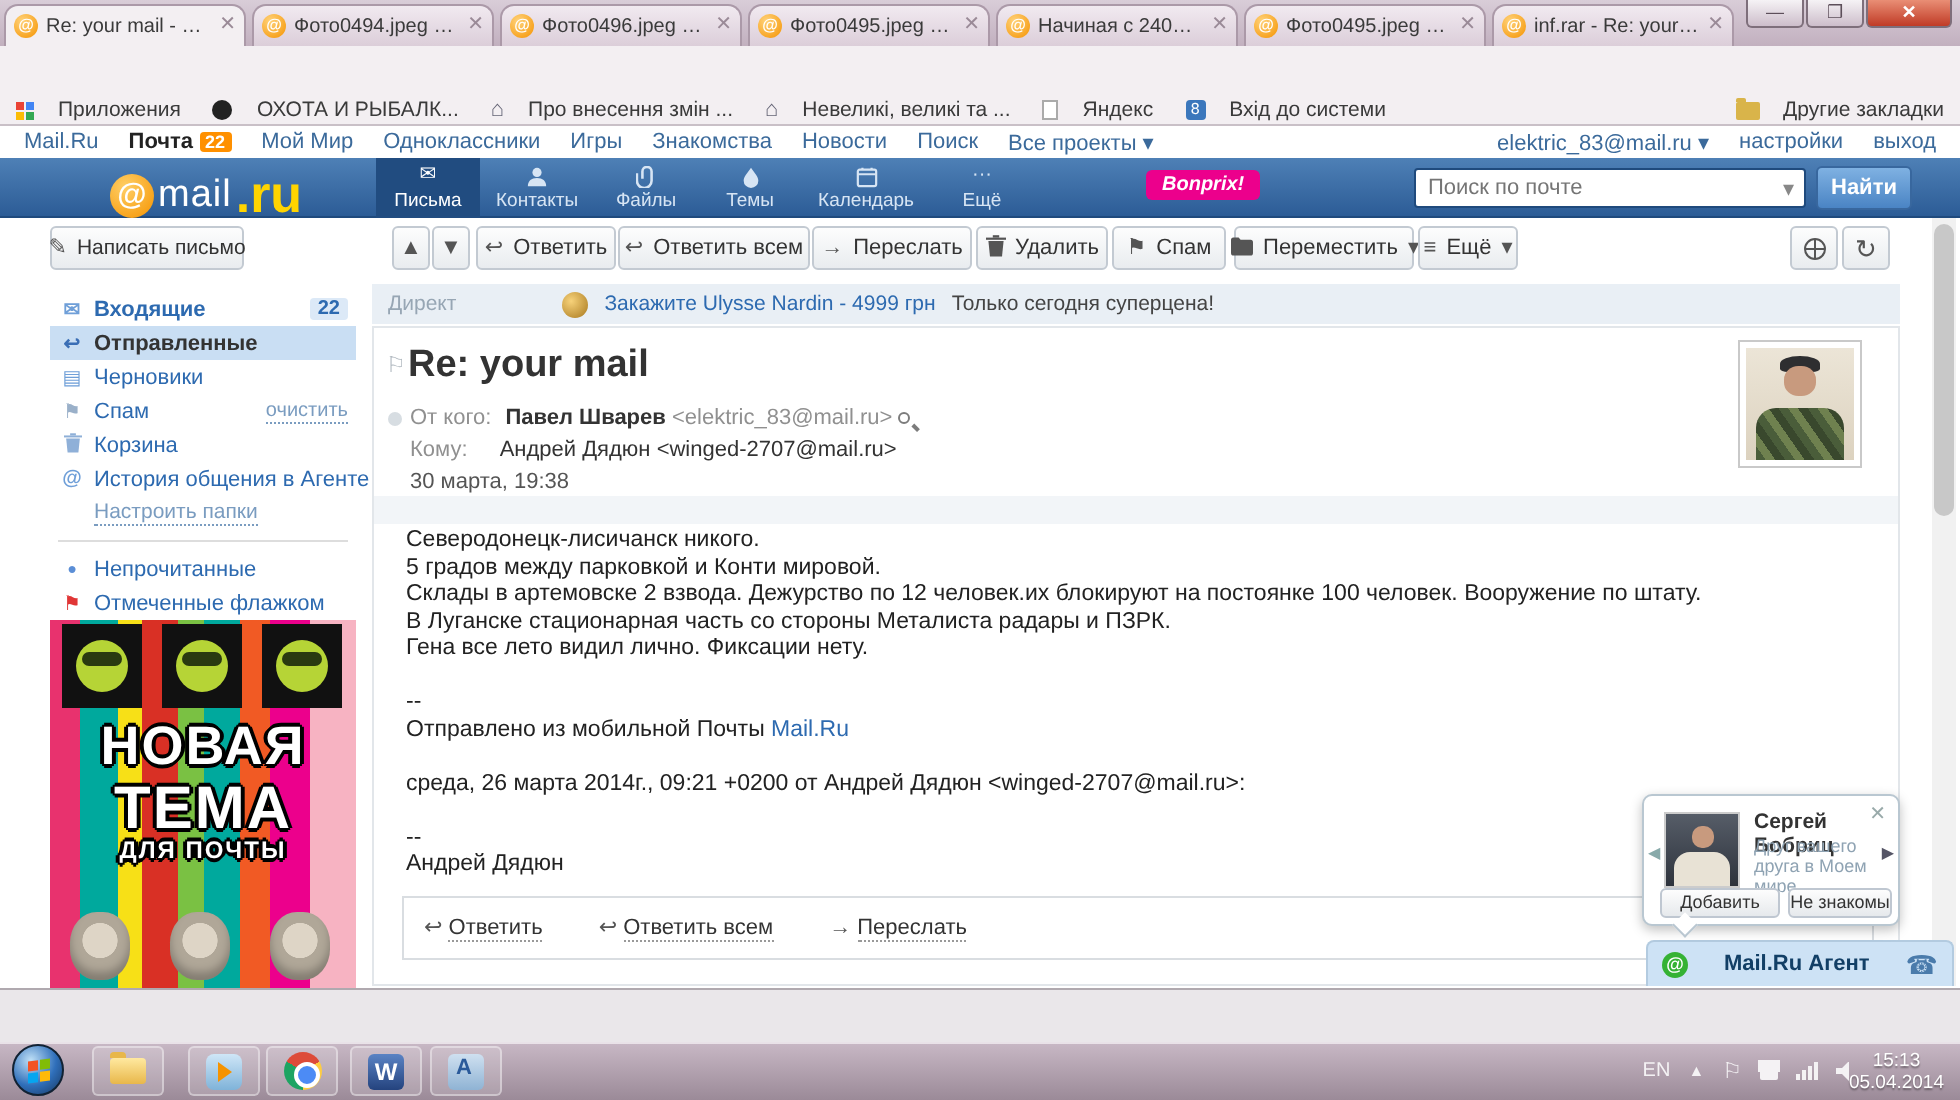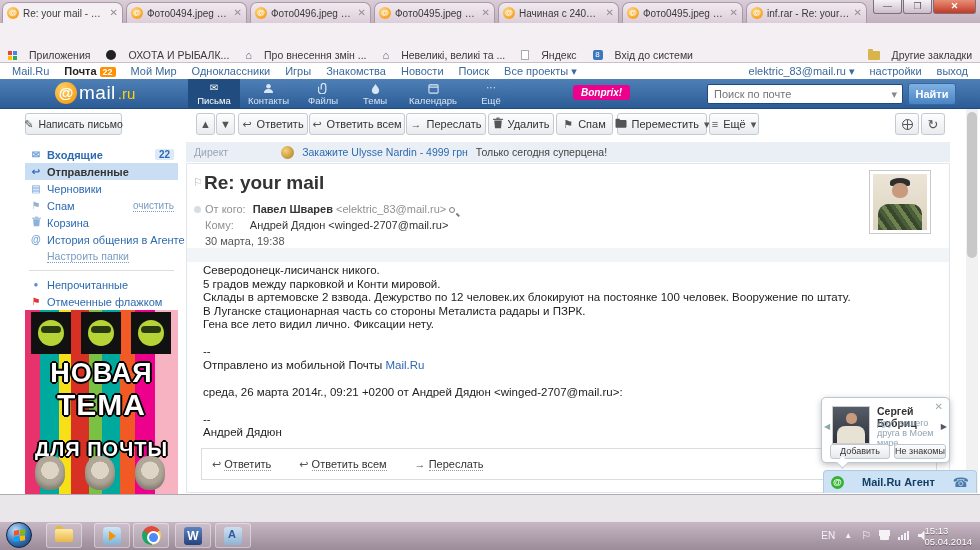--- a/index.html
+++ b/index.html
@@ -33,21 +33,21 @@
 .bfold::before{content:'';position:absolute;top:-2px;left:0;width:5px;height:2px;background:#d9b44a;border-radius:1px 1px 0 0}
 
 .mailnav{position:absolute;top:63px;left:0;width:980px;height:16px;background:#fff;display:flex;align-items:center;padding:0 12px;gap:15px;font-size:11px}
 .mailnav a{color:#3b6a9b;text-decoration:none;white-space:nowrap}
 .badge{background:#ff9000;color:#fff;font-size:9px;font-weight:bold;padding:0 3px;border-radius:2px;margin-left:3px}
 
 .bluehdr{position:absolute;top:79px;left:0;width:980px;height:30px;background:linear-gradient(#4e80b6,#2c5c96);border-bottom:1px solid #1f4a7d}
 .logo{position:absolute;left:55px;top:82px;display:flex;align-items:center;gap:2px}
 .logo .at{width:22px;height:22px;border-radius:50%;background:radial-gradient(circle at 35% 30%,#ffcf66,#f59300);color:#fff;font-size:15px;font-weight:bold;text-align:center;line-height:22px}
 .logo .nm{color:#fff;font-size:19px;font-weight:normal;letter-spacing:.5px}
-.logo .ru{color:#ffd400;font-size:15px;font-weight:normal}
+.logo .ru{color:#ffd400;font-size:26px;font-weight:bold}
 .htabs{position:absolute;left:188px;top:79px;height:30px;display:flex}
 .htab{min-width:52px;padding:0 8px;height:30px;display:flex;flex-direction:column;align-items:center;justify-content:center;color:#d7e5f4;font-size:9.5px;gap:1px}
 .htab .hic{font-size:10px;line-height:10px;height:11px}
 .htab.active{background:#214c80;color:#fff}
 .promo{position:absolute;left:573px;top:85px;background:#ec008c;color:#fff;font-size:10px;font-weight:bold;font-style:italic;padding:2px 8px;border-radius:3px}
 .hsearch{position:absolute;left:707px;top:84px;width:196px;height:20px;background:#fff;border:1px solid #1f4a7d;border-radius:2px;display:flex;align-items:center}
 .hsearch input{flex:1;border:none;outline:none;font-size:11px;padding:0 6px;color:#333;font-family:"Liberation Sans",sans-serif}
 .findbtn{position:absolute;left:908px;top:83px;width:48px;height:22px;background:linear-gradient(#7fb1e2,#4a84c4);border:1px solid #38679e;border-radius:3px;color:#fff;font-size:11px;font-weight:bold;text-align:center;line-height:20px}
 
 .tbtn{position:absolute;top:113px;height:22px;background:linear-gradient(#fdfdfd,#e9ecef);border:1px solid #c3cad2;border-radius:3px;display:flex;align-items:center;justify-content:center;gap:5px;font-size:11px;color:#333;white-space:nowrap}
@@ -97,21 +97,21 @@
 .chromeic{width:19px;height:19px;border-radius:50%;background:conic-gradient(from -60deg,#dd4b39 0 120deg,#ffcd40 120deg 240deg,#1da462 240deg 360deg);position:relative}
 .chromeic::after{content:'';position:absolute;left:5px;top:5px;width:9px;height:9px;border-radius:50%;background:#4c8bf5;border:2px solid #fff}
 .wordic{width:18px;height:18px;border-radius:3px;background:linear-gradient(#5a83c4,#24437e);color:#fff;font-weight:bold;font-size:12px;text-align:center;line-height:18px}
 .viewic{width:18px;height:18px;border-radius:3px;background:linear-gradient(#cfe0f0,#8fb3d4);position:relative}
 .viewic::after{content:'A';position:absolute;left:4px;top:1px;font-size:11px;font-weight:bold;color:#2a5a9a}
 .tray{position:absolute;top:521px;height:29px;display:flex;align-items:center;gap:9px;color:#f4f2f4}
 .sigbars{display:flex;align-items:flex-end;gap:1px}
 .sigbars span{width:2px;background:#f4f2f4}
 .spk{width:10px;height:10px;background:#f4f2f4;clip-path:polygon(0 35%,30% 35%,65% 0,65% 100%,30% 65%,0 65%)}
 .plug{width:9px;height:8px;background:#f4f2f4;border-radius:1px;box-shadow:-2px -3px 0 -1px #f4f2f4,2px -3px 0 -1px #f4f2f4}
-.clock{font-size:9.5px;line-height:11px;text-align:left;color:#fff;text-shadow:0 1px 1px rgba(0,0,0,.4)}
+.clock{font-size:9.5px;line-height:11px;text-align:center;color:#fff;text-shadow:0 1px 1px rgba(0,0,0,.4)}
 
 .avframe{position:absolute;left:682px;top:6px;width:62px;height:64px;background:#fff;border:1px solid #c9c9c9;padding:3px}
 .photo{width:100%;height:100%;background:linear-gradient(#ece5d7,#dcd2bf);position:relative;overflow:hidden}
 .photo .beret{position:absolute;left:50%;top:4px;transform:translateX(-50%);width:20px;height:8px;background:#2e2e30;border-radius:50% 50% 20% 20%}
 .photo .head{position:absolute;left:50%;top:9px;transform:translateX(-50%);width:16px;height:15px;background:#c89a7e;border-radius:45%}
 .photo .body{position:absolute;left:50%;bottom:0;transform:translateX(-50%);width:44px;height:26px;border-radius:10px 10px 0 0;background:repeating-linear-gradient(55deg,#4a5d3a 0 4px,#6f814f 4px 8px,#39482d 8px 12px)}
 .pphoto{position:absolute;left:10px;top:8px;width:38px;height:38px;border:1px solid #ccc;background:linear-gradient(#565d68,#2e333c);overflow:hidden}
 .pphoto::before{content:'';position:absolute;left:13px;top:6px;width:11px;height:11px;border-radius:45%;background:#c89a7e}
 .pphoto::after{content:'';position:absolute;left:4px;top:19px;width:28px;height:18px;border-radius:8px 8px 0 0;background:#e8e2d5}
 .globe{width:11px;height:11px;border:1px solid #555;border-radius:50%;background:linear-gradient(#555,#555) center/11px 1px no-repeat,linear-gradient(#555,#555) center/1px 11px no-repeat}
@@ -374,21 +374,21 @@
         <span>Отмеченные флажком</span>
       </div>
   </div>
 
   <div class="banner">
     <div class="bface" style="left:6px"></div>
     <div class="bface" style="left:56px"></div>
     <div class="bface" style="left:106px"></div>
     <div class="btext" style="top:48px;font-size:27px">НОВАЯ</div>
     <div class="btext" style="top:78px;font-size:30px">ТЕМА</div>
-    <div class="btext" style="top:128px;font-size:20px">ДЛЯ ПОЧТЫ</div>
+    <div class="btext" style="top:108px;font-size:12px">ДЛЯ ПОЧТЫ</div>
     <div class="ghead" style="left:10px;top:146px"></div>
     <div class="ghead" style="left:60px;top:146px"></div>
     <div class="ghead" style="left:110px;top:146px"></div>
   </div>
 
   <div class="directrow">
     <span style="color:#97a6b4">Директ</span>
     <span style="width:13px;height:13px;border-radius:50%;background:radial-gradient(circle at 35% 35%,#f7d27a,#a8781d);margin-left:45px"></span>
     <a class="alink">Закажите Ulysse Nardin - 4999 грн</a>
     <span style="color:#444">Только сегодня суперцена!</span>

